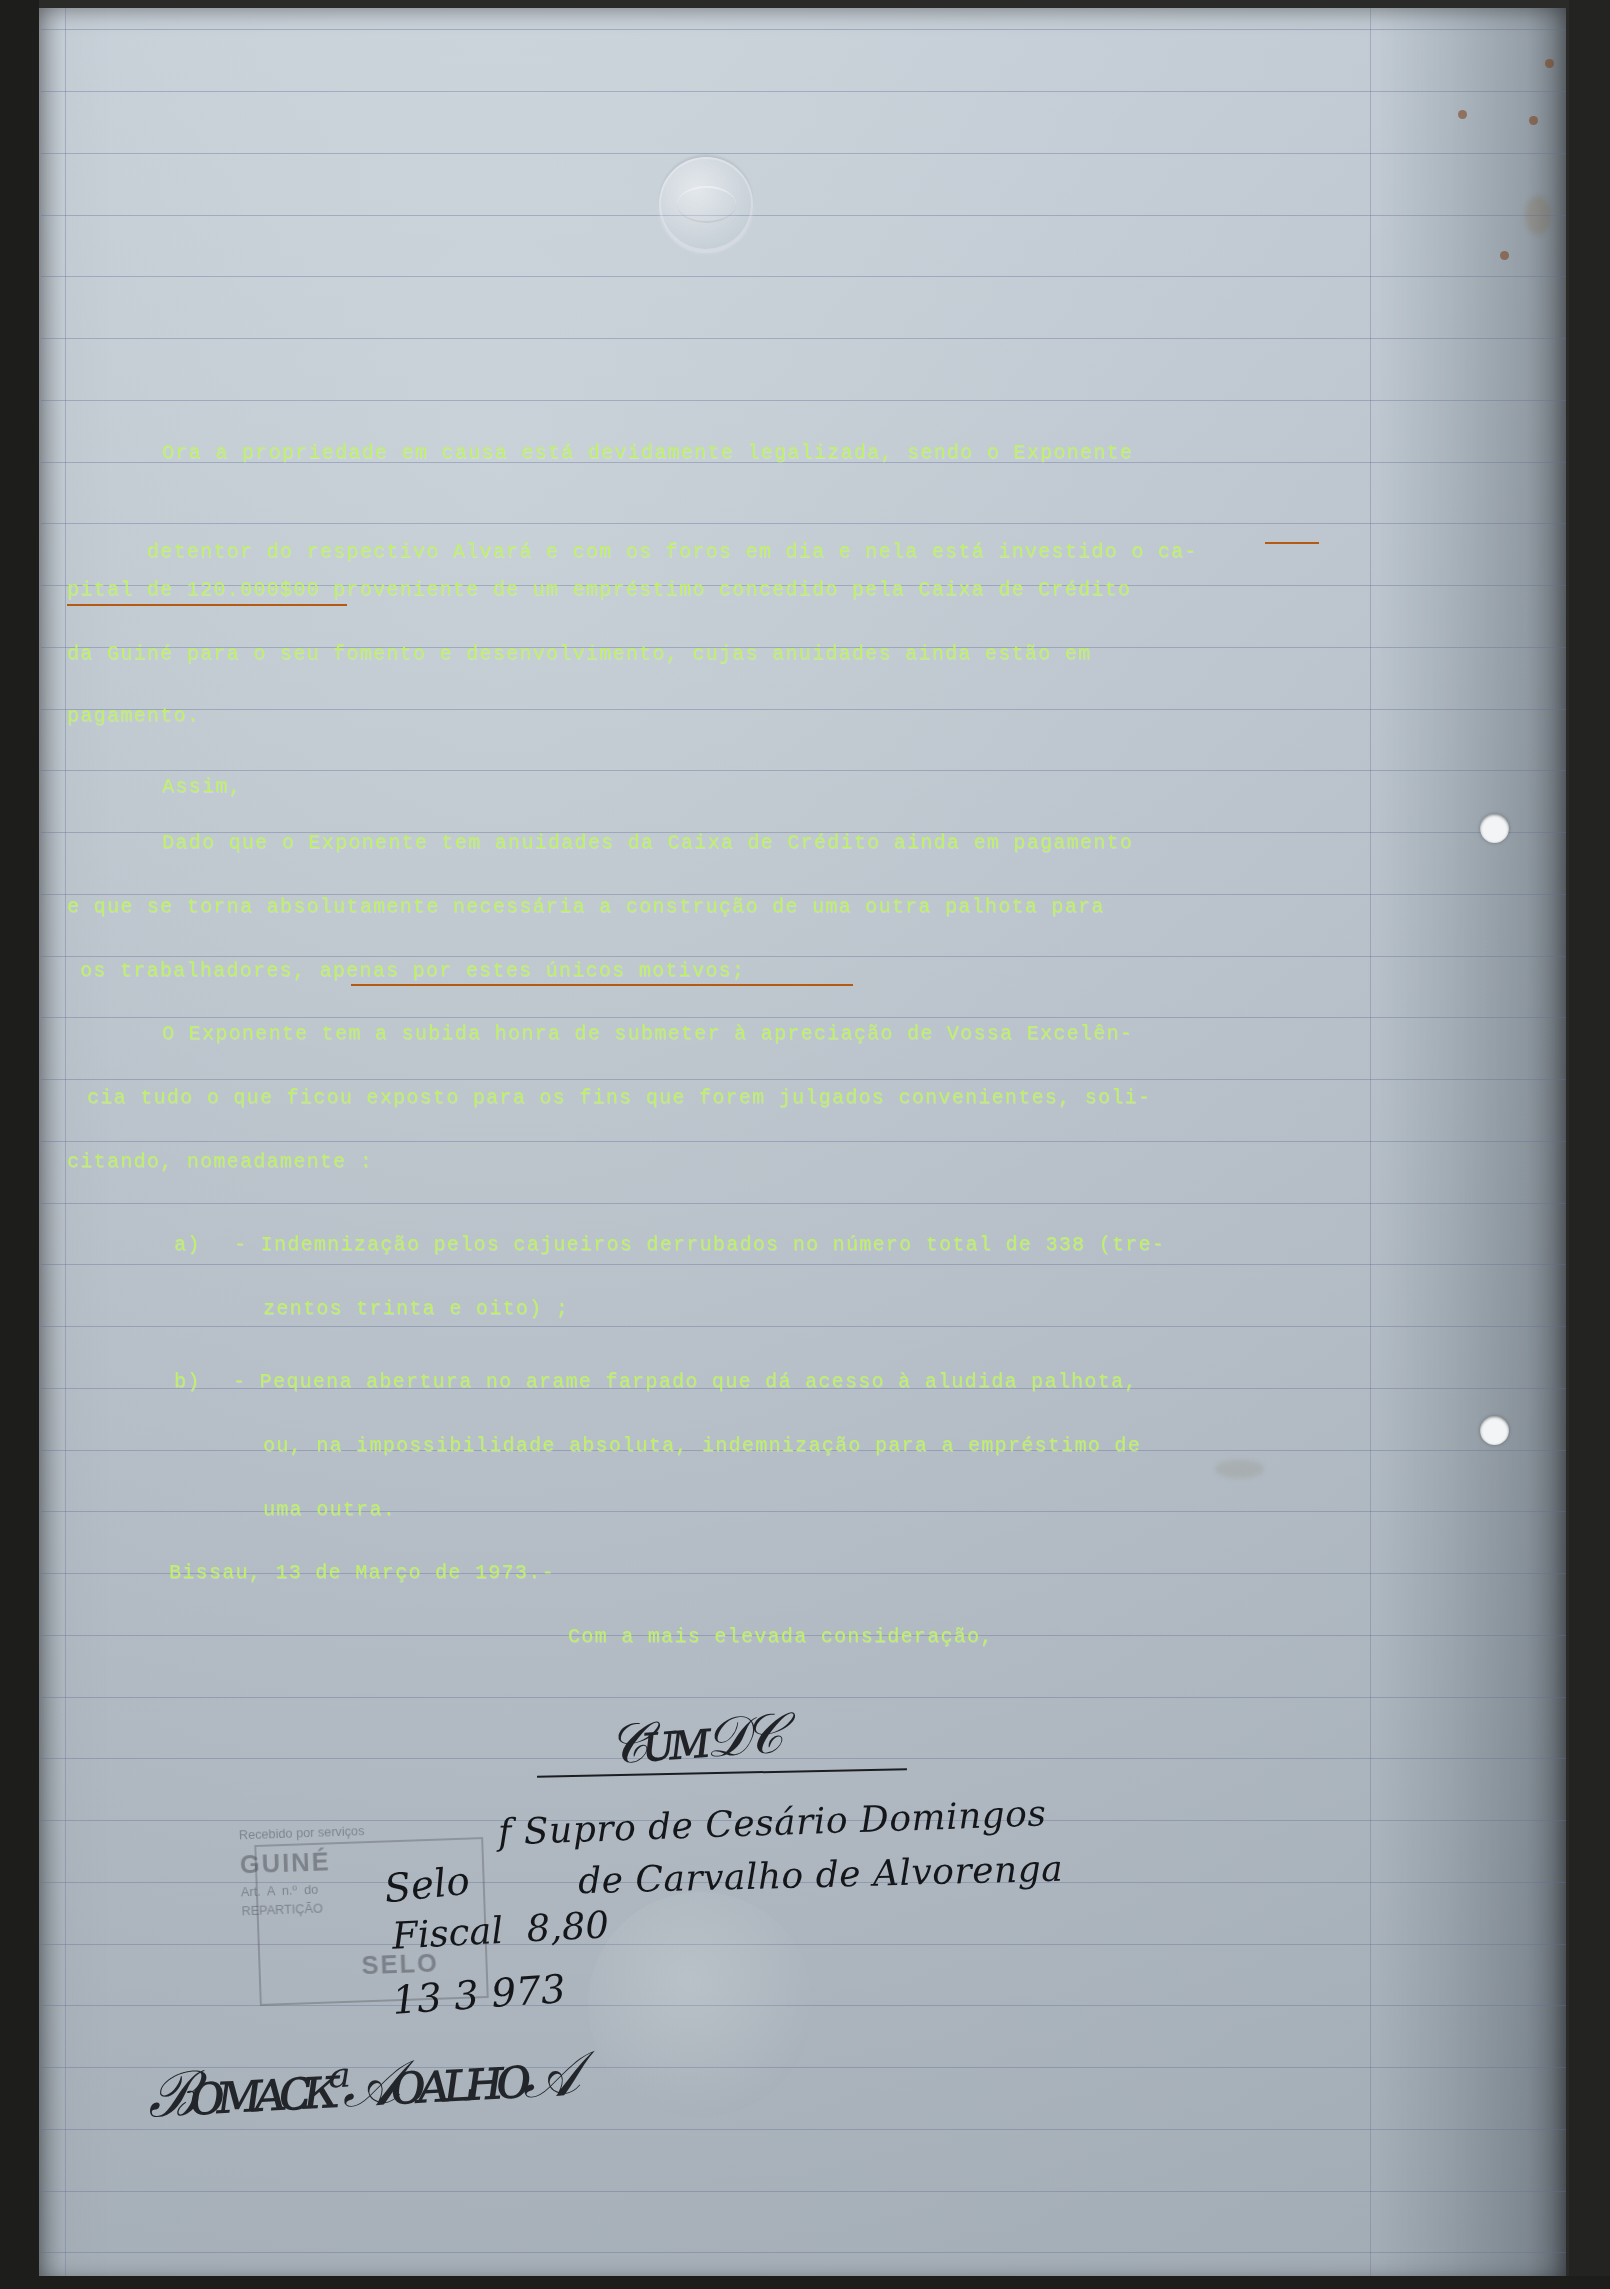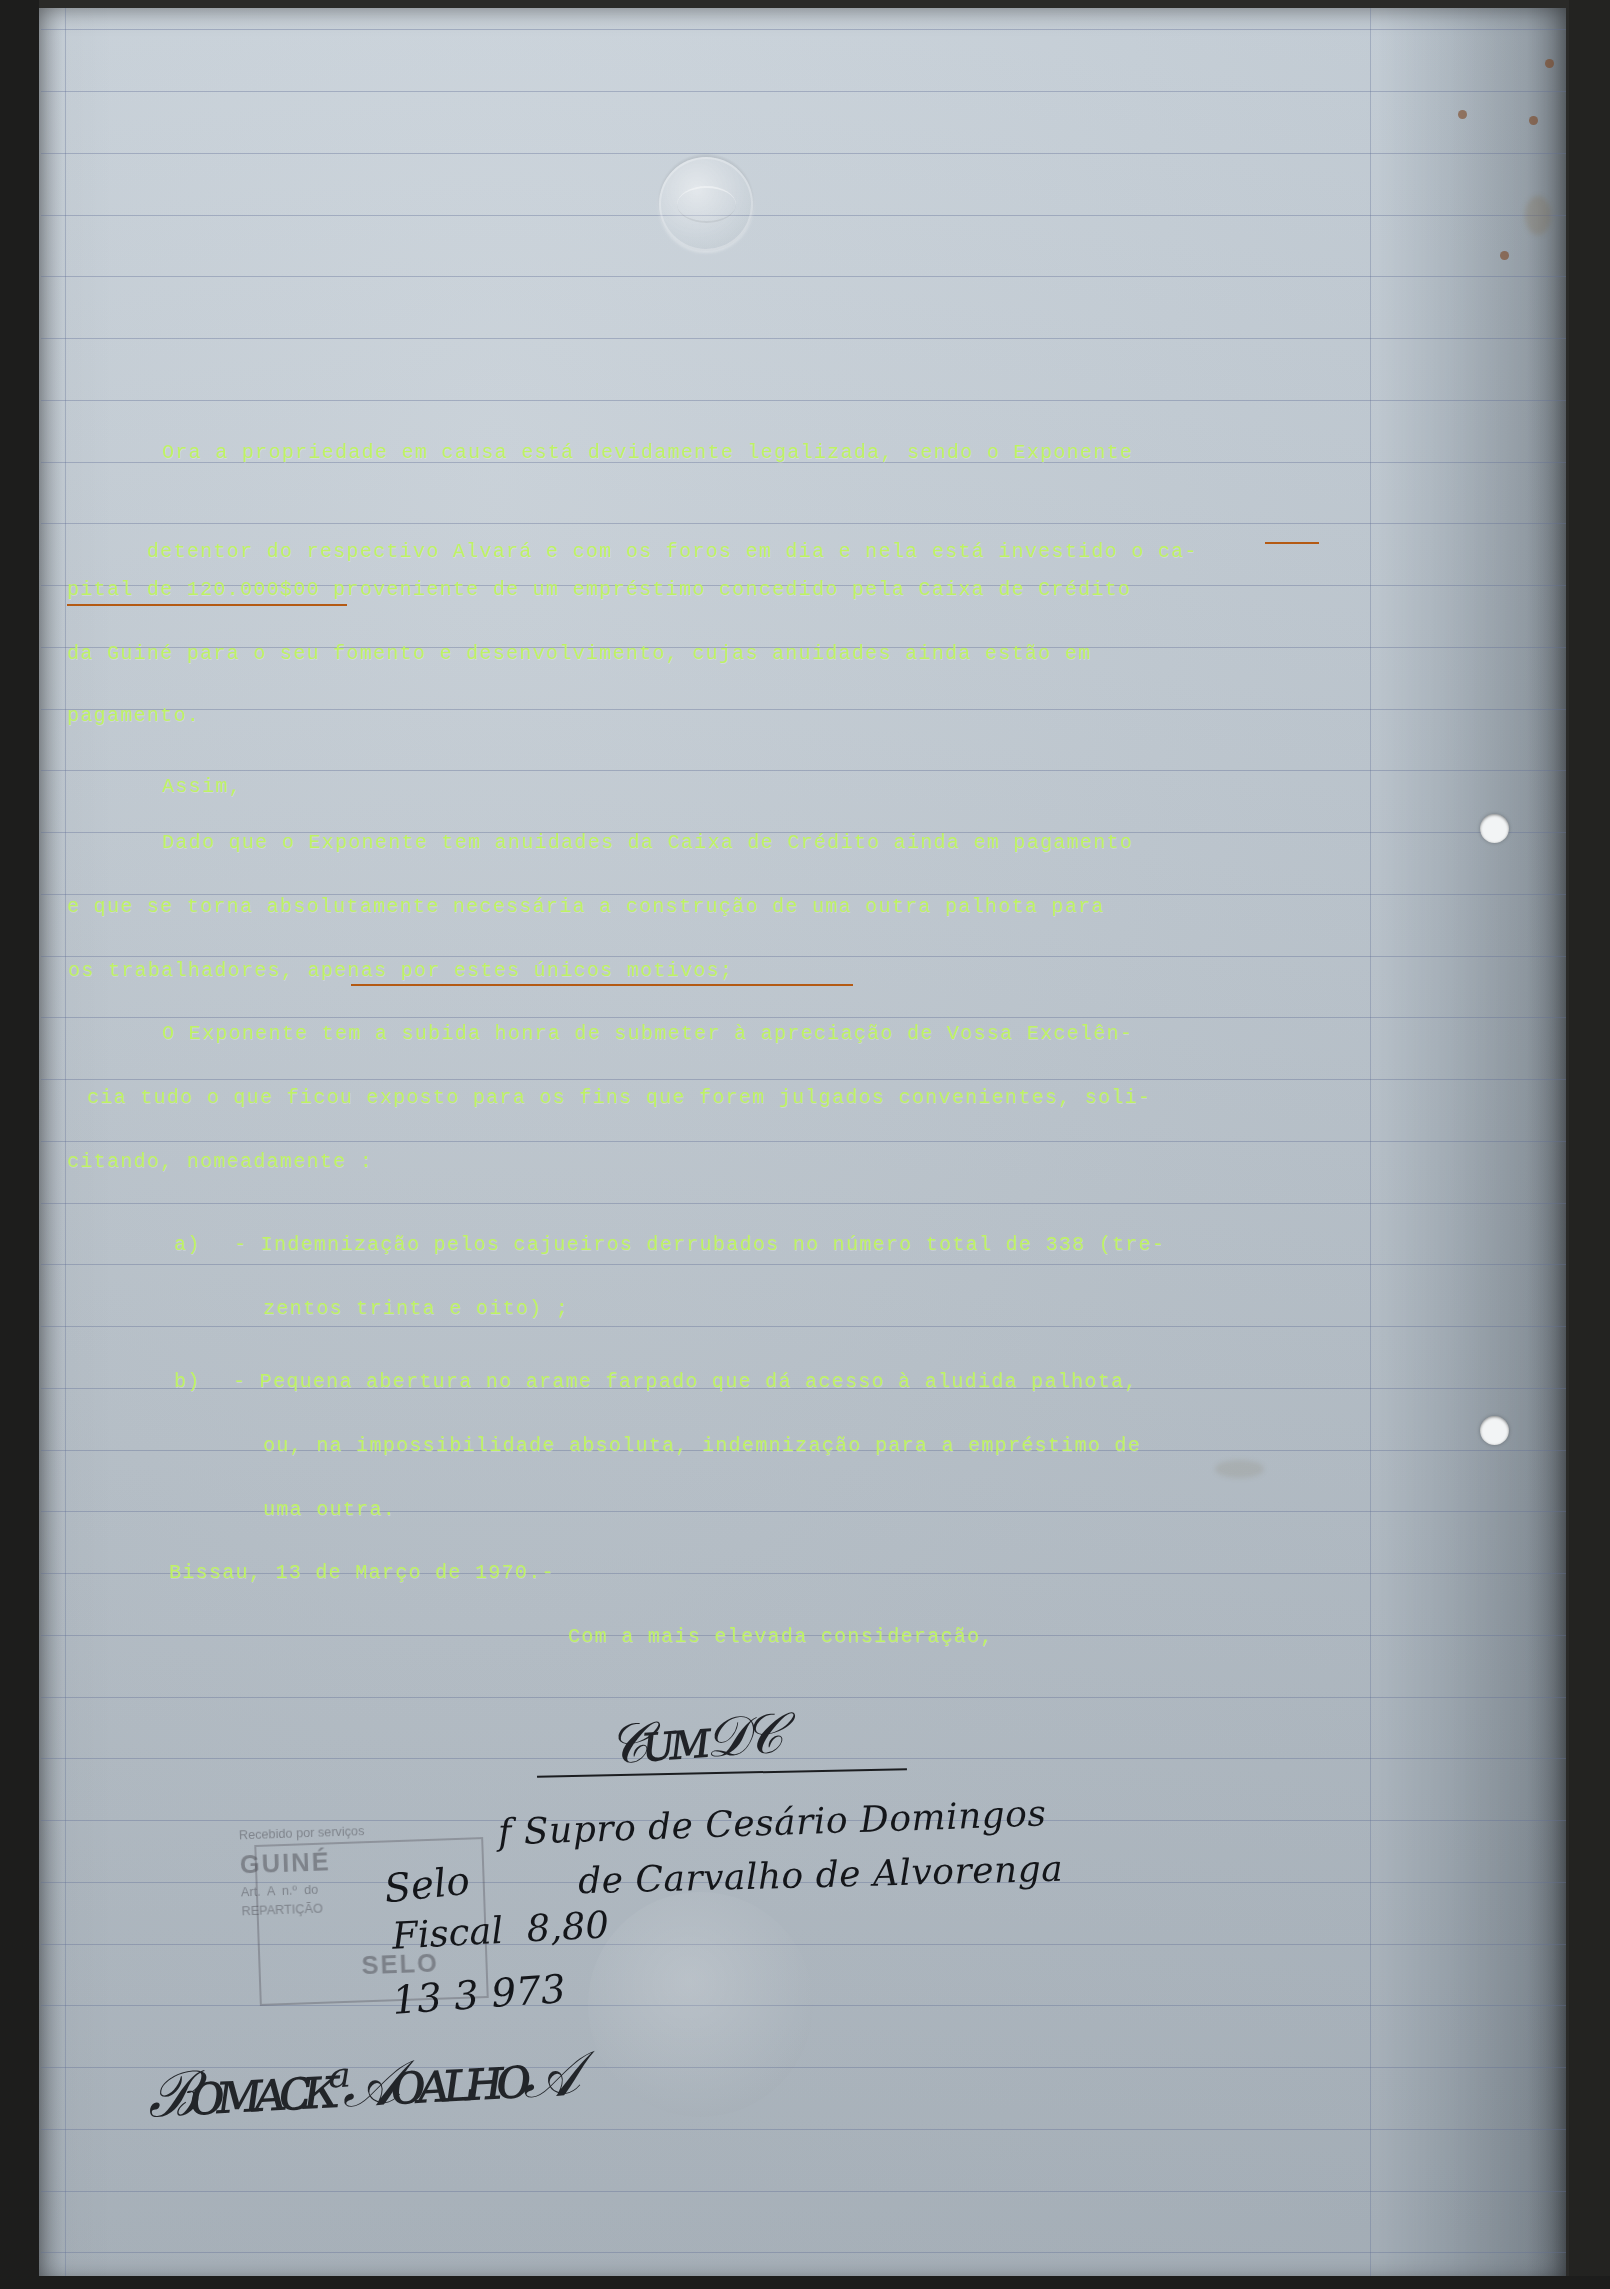--- a/index.html
+++ b/index.html
@@ -326,37 +326,37 @@
     <div class="ln" style="left:67px; top:578px;">pital de 120.000$00 proveniente de um empréstimo concedido pela Caixa de Crédito</div>
     <div style="position:absolute; left:67px; top:604px; width:280px; height:2px; background:#b45a13;"></div>
 
     <div class="ln" style="left:67px; top:642px;">da Guiné para o seu fomento e desenvolvimento, cujas anuidades ainda estão em</div>
     <div class="ln" style="left:67px; top:704px;">pagamento.</div>
 
     <div class="ln" style="left:162px; top:767px;margin-top:8px;">Assim,</div>
 
     <div class="ln" style="left:162px; top:831px;text-align:right;">Dado que o Exponente tem anuidades da Caixa de Crédito ainda em pagamento</div>
     <div class="ln" style="left:67px; top:895px;">e que se torna absolutamente necessária a construção de uma outra palhota para</div>
-    <div class="ln" style="left:50px; top:959px;padding-left:18px;">os trabalhadores, apenas por estes únicos motivos;</div>
+    <div class="ln" style="left:62px; top:959px;padding-left:18px;">os trabalhadores, apenas por estes únicos motivos;</div>
     <div style="position:absolute; left:351px; top:984px; width:502px; height:2px; background:#b45a13;"></div>
 
     <div class="ln" style="left:162px; top:1022px;">O Exponente tem a subida honra de submeter à apreciação de Vossa Excelên-</div>
     <div class="ln" style="left:67px; top:1086px;padding-left:20px;">cia tudo o que ficou exposto para os fins que forem julgados convenientes, soli-</div>
     <div class="ln" style="left:67px; top:1150px;">citando, nomeadamente :</div>
 
     <div class="ln" style="left:174px; top:1233px;">a)</div>
     <div class="ln" style="left:234px; top:1233px;">- Indemnização pelos cajueiros derrubados no número total de 338 (tre-</div>
     <div class="ln" style="left:263px; top:1297px;">zentos trinta e oito) ;</div>
 
     <div class="ln" style="left:174px; top:1370px;">b)</div>
     <div class="ln" style="left:233px; top:1370px;">- Pequena abertura no arame farpado que dá acesso à aludida palhota,</div>
     <div class="ln" style="left:263px; top:1434px;">ou, na impossibilidade absoluta, indemnização para a empréstimo de</div>
     <div class="ln" style="left:263px; top:1498px;">uma outra.</div>
 
-    <div class="ln" style="left:169px; top:1561px;">Bissau, 13 de Março de 1970.-</div>
+    <div class="ln" style="left:169px; top:1561px;">Bissau, 13 de Março de 1973.-</div>
 
     <div class="ln" style="left:568px; top:1625px;">Com a mais elevada consideração,</div>
   </div>
 
   <div id="stamp-box"></div>
   <div id="stamp">
     <div class="sline">Recebido por serviços</div>
     <div class="sline big">GUINÉ</div>
     <div class="sline">Art.  A  n.º  do</div>
     <div class="sline">REPARTIÇÃO</div>

